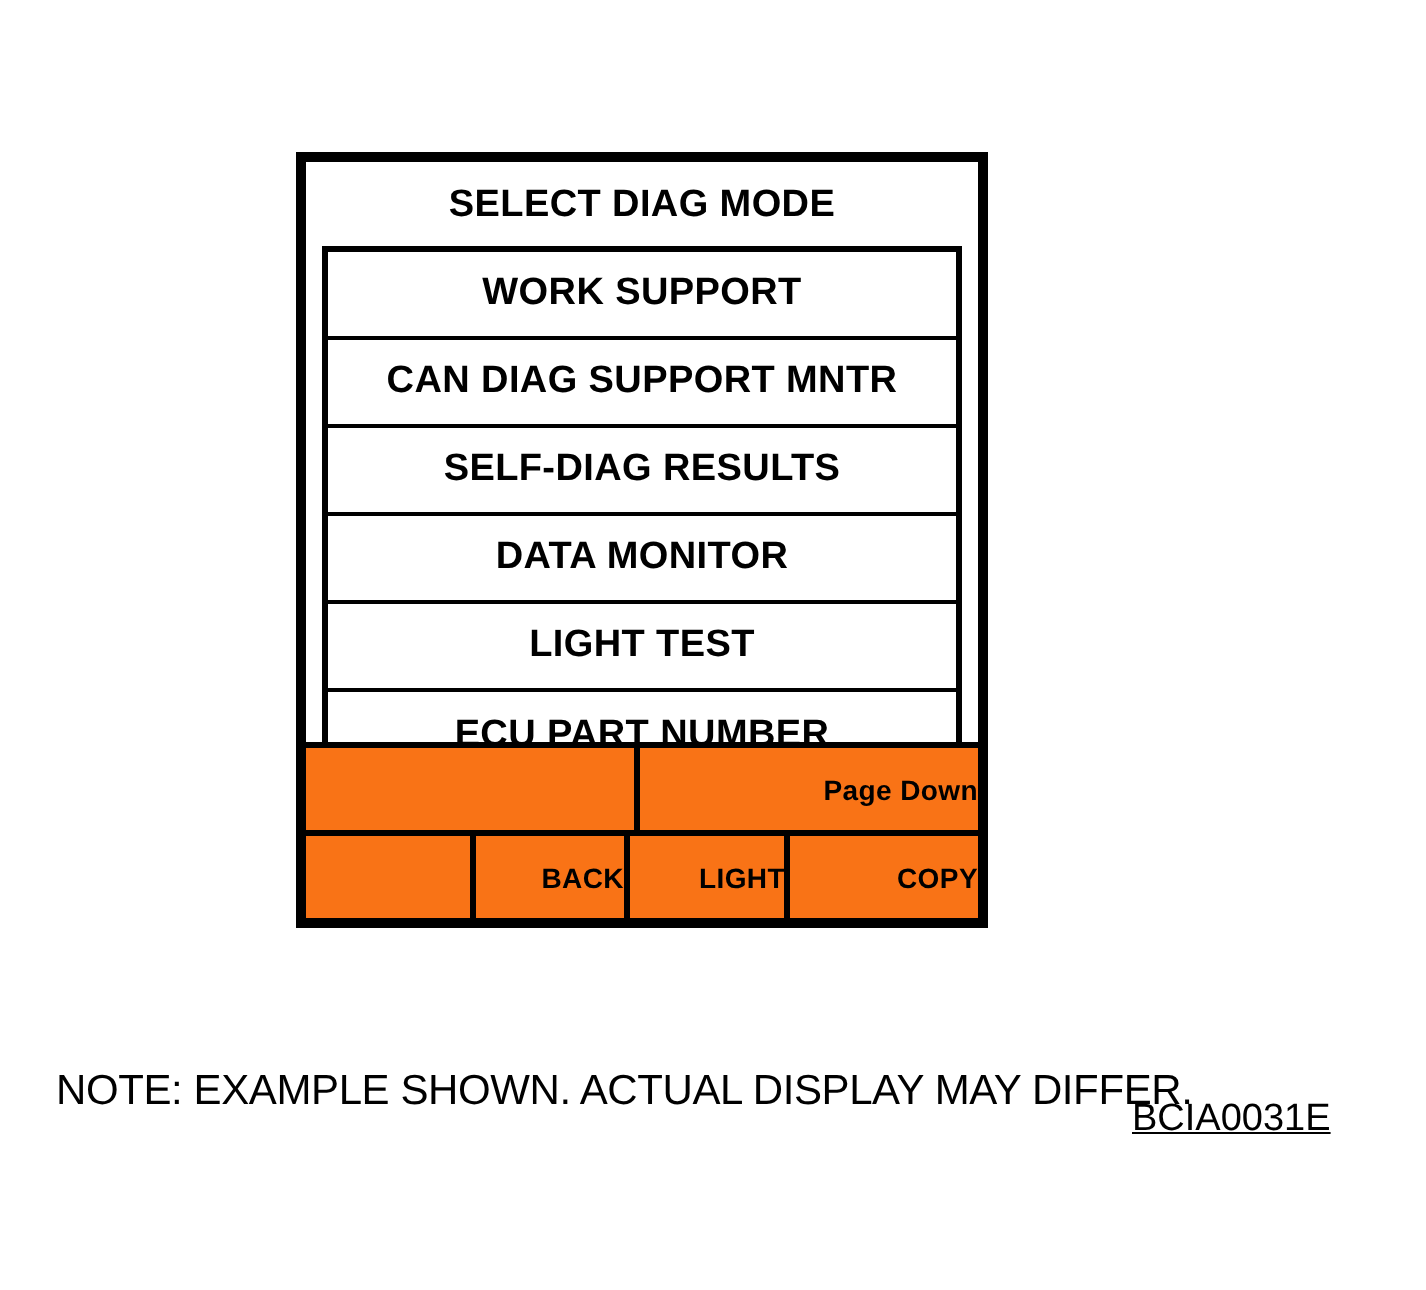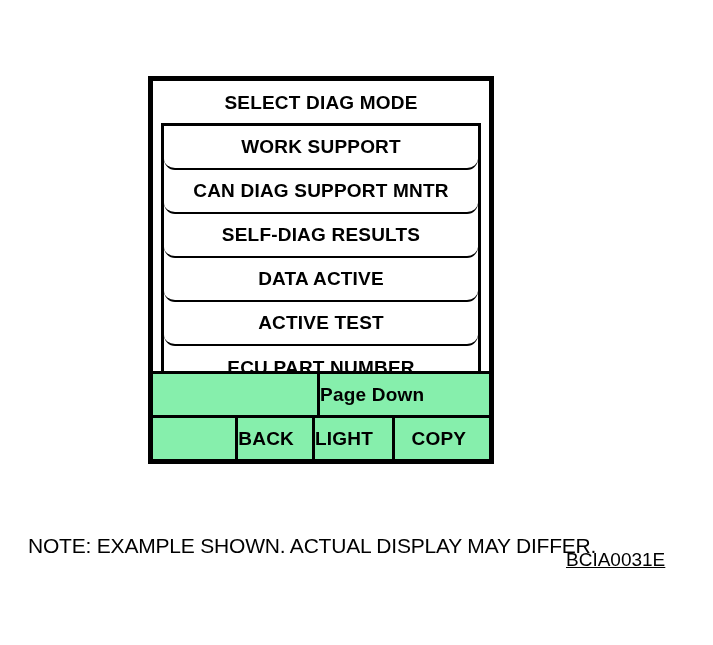--- a/index.html
+++ b/index.html
@@ -57,21 +57,20 @@
     height: 44px;
     box-sizing: border-box;
     display: flex;
     align-items: center;
     justify-content: center;
     border-bottom: 2px solid #000000;
     font-size: 19px;
     font-weight: bold;
     letter-spacing: 0.2px;
     background: #ffffff;
-    border-radius: 11px;
   }
   .menu-item:last-child {
     border-bottom: none;
   }
 
   
   .softkey-rows {
     position: absolute;
     left: 0;
     right: 0;
@@ -80,25 +79,25 @@
   .softkey-row {
     display: flex;
     border-top: 3px solid #000000;
     height: 44px;
     box-sizing: border-box;
   }
   .softkey-cell {
     box-sizing: border-box;
     display: flex;
     align-items: center;
-    justify-content: flex-start;
-    font-size: 19px;
+    justify-content: flex-end;
+    font-size: 14px;
     font-weight: bold;
     letter-spacing: 0.2px;
-    background: #86efac;
+    background: #f97316;
     border-right: 3px solid #000000;
   }
   .softkey-cell:last-child {
     border-right: none;
   }
   
   .row-page .cell-blank   { width: 172px; }
   .row-page .cell-pagedown{ width: 174px; }
   
   .row-keys .cell-blank { width: 88px; }
@@ -137,24 +136,24 @@
     <div class="menu-item">
       <span>WORK SUPPORT</span>
     </div>
     <div class="menu-item">
       <span>CAN DIAG SUPPORT MNTR</span>
     </div>
     <div class="menu-item">
       <span>SELF-DIAG RESULTS</span>
     </div>
     <div class="menu-item">
-      <span>DATA ACTIVE</span>
+      <span>DATA MONITOR</span>
     </div>
     <div class="menu-item">
-      <span>ACTIVE TEST</span>
+      <span>LIGHT TEST</span>
     </div>
     <div class="menu-item">
       <span>ECU PART NUMBER</span>
     </div>
   </div>
 
   <div class="softkey-rows">
 
     <div class="softkey-row row-page">
       <div class="softkey-cell cell-blank">

